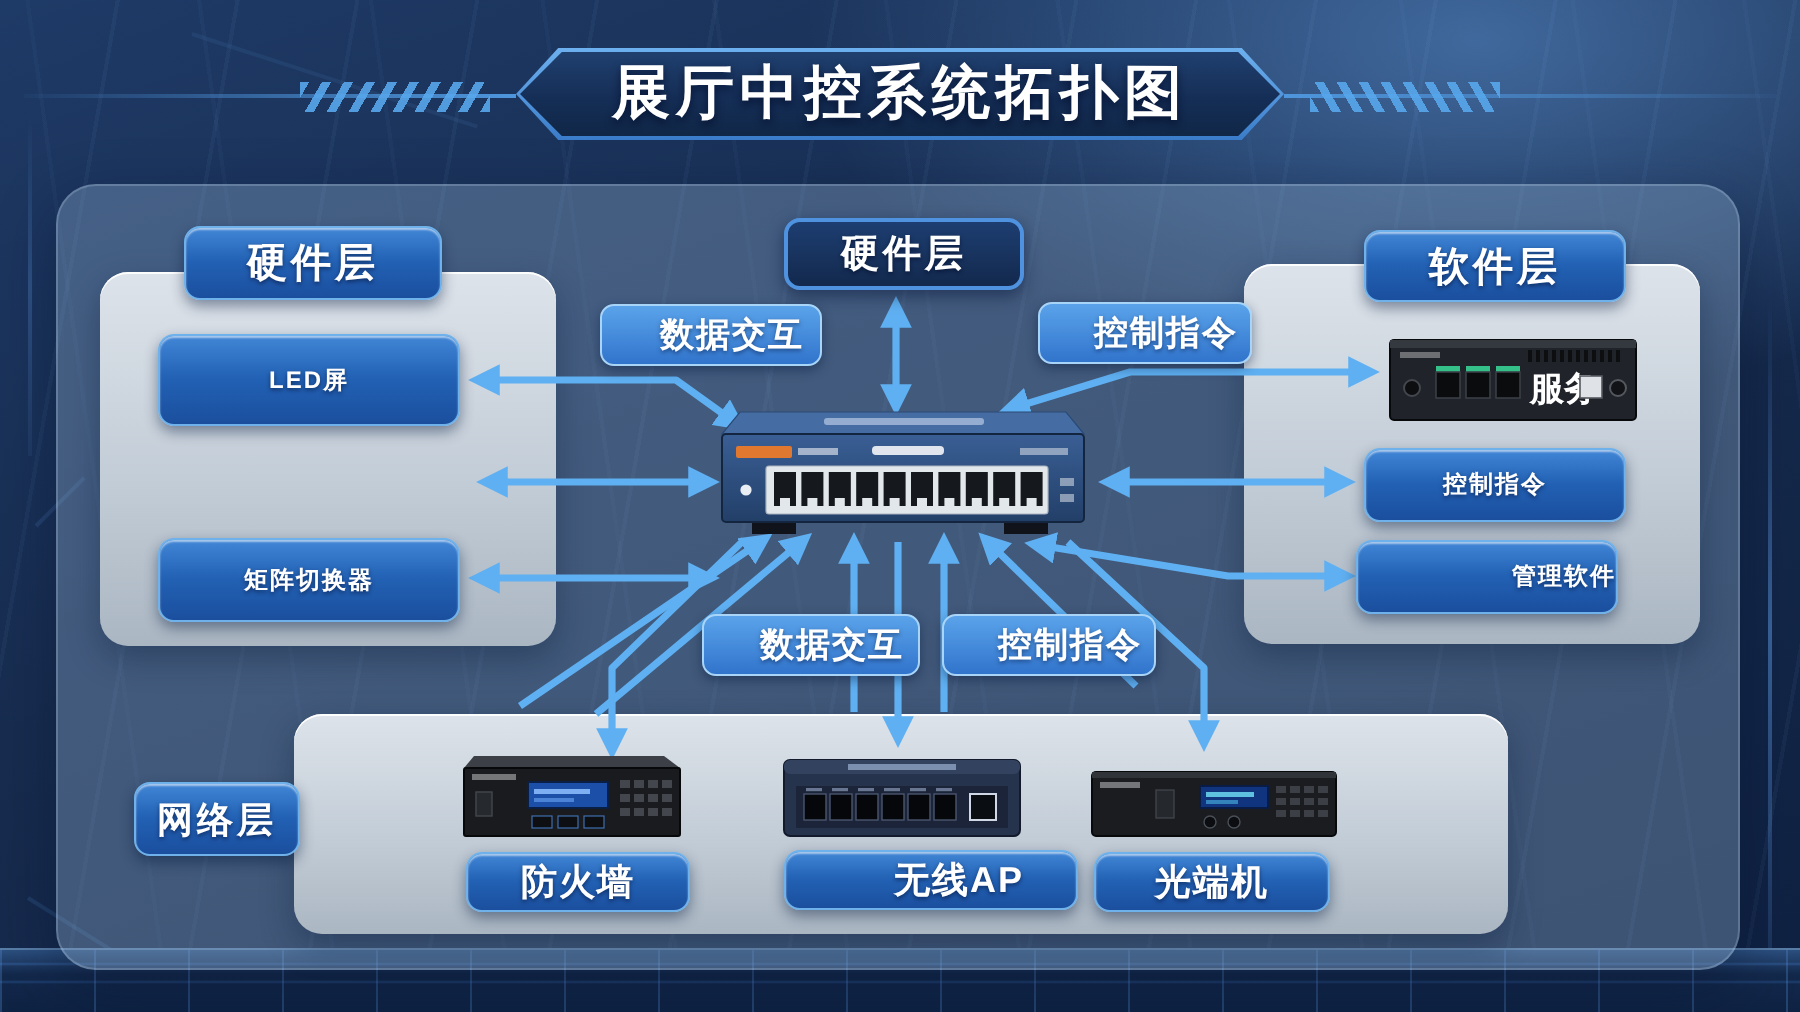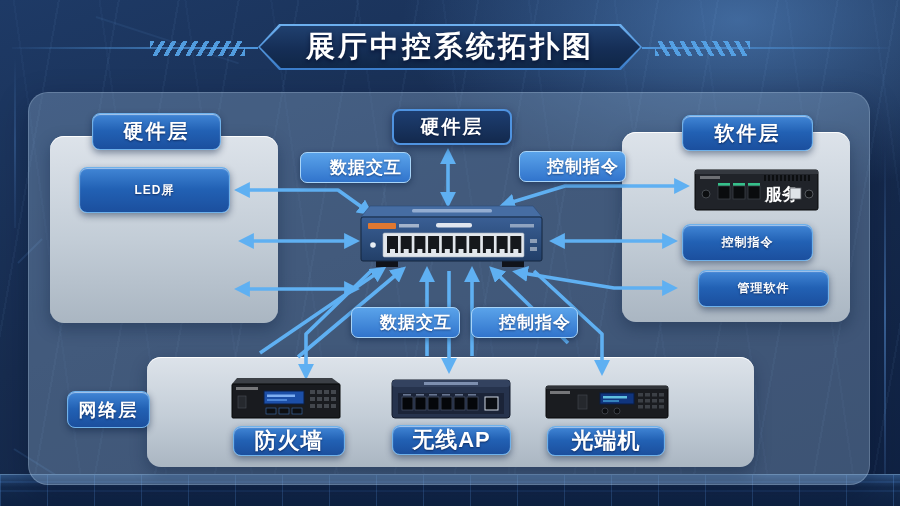--- a/index.html
+++ b/index.html
@@ -57,21 +57,21 @@
   .panel.bottom{left:147px;top:357px;width:607px;height:110px;}
   
   .bluebox{position:absolute;display:flex;align-items:center;justify-content:center;
     border-radius:8px;color:#fff;font-weight:bold;
     background:linear-gradient(180deg,#4186d6 0%, #2261b4 48%, #1b4f9e 100%);
     border:1px solid #6fb1ea;
     box-shadow:inset 0 1px 1px rgba(255,255,255,.55), 0 3px 7px rgba(5,25,60,.45);
     text-shadow:0 1px 2px rgba(0,10,40,.55);}
   .tab{font-size:20px;letter-spacing:2px;}
   .node{font-size:12px;letter-spacing:1px;}
-  .devlabel{font-size:22px;letter-spacing:1px;}
+  .devlabel{font-size:18px;letter-spacing:1px;}
   .centertab{position:absolute;left:392px;top:109px;width:116px;height:32px;border-radius:8px;
     display:flex;align-items:center;justify-content:center;color:#fff;font-weight:bold;font-size:19px;letter-spacing:2px;
     background:linear-gradient(180deg,#1d3e71 0%, #13294d 100%);
     border:2px solid #4f93e0;box-shadow:0 3px 8px rgba(5,20,55,.5);text-shadow:0 1px 2px rgba(0,10,40,.6);}
   
   .chip{position:absolute;display:flex;align-items:center;justify-content:center;
     border-radius:7px;color:#fff;font-weight:bold;font-size:17px;letter-spacing:1px;
     background:linear-gradient(180deg,#5aa3ea 0%, #3174cc 100%);
     border:1px solid #a8d4f8;box-shadow:0 2px 6px rgba(5,25,60,.45);text-shadow:0 1px 2px rgba(0,20,60,.5);padding-left:21px;}
   .devsvg{position:absolute;}
@@ -142,25 +142,28 @@
   <div class="bluebox tab" style="left:682px;top:115px;width:129px;height:34px;">
       <span>软件层</span>
     </div>
   <div class="bluebox tab" style="left:67px;top:391px;width:81px;height:35px;font-size:18px;">
       <span>网络层</span>
     </div>
 
   <div class="bluebox node" style="left:79px;top:167px;width:149px;height:44px;">
       <span>LED屏</span>
     </div>
+  <div class="bluebox node" style="left:79px;top:269px;width:149px;height:40px;">
+      <span>矩阵切换器</span>
+    </div>
 
   <div class="bluebox node" style="left:682px;top:224px;width:129px;height:35px;">
       <span>控制指令</span>
     </div>
-  <div class="bluebox node" style="left:698px;top:270px;width:129px;height:35px;">
+  <div class="bluebox node" style="left:678px;top:270px;width:129px;height:35px;justify-content:flex-end;">
       <span>管理软件</span>
     </div>
 
   <svg class="devsvg" style="left:694px;top:163px;" width="125" height="50" viewBox="0 0 125 50">
     <rect x="1" y="7" width="123" height="40" rx="2" fill="#202329" stroke="#07090b"></rect>
     <rect x="1" y="7" width="123" height="4" fill="#34383f"></rect>
     <rect x="6" y="13" width="20" height="3" fill="rgba(255,255,255,.35)"></rect>
     <g fill="#0c0e10">
       <rect x="70" y="12" width="2" height="6"></rect>
         <rect x="74" y="12" width="2" height="6"></rect>
@@ -310,21 +313,21 @@
       <rect x="94" y="25" width="5" height="3.5"></rect>
         <rect x="101" y="25" width="5" height="3.5"></rect>
         <rect x="108" y="25" width="5" height="3.5"></rect>
         <rect x="115" y="25" width="5" height="3.5"></rect>
     </g>
   </svg>
 
   <div class="bluebox devlabel" style="left:233px;top:426px;width:110px;height:28px;">
       <span>防火墙</span>
     </div>
-  <div class="bluebox devlabel" style="left:392px;top:425px;width:117px;height:28px;">
+  <div class="bluebox devlabel" style="left:392px;top:425px;width:117px;height:28px;padding-left:28px;">
       <span>无线AP</span>
     </div>
   <div class="bluebox devlabel" style="left:547px;top:426px;width:116px;height:28px;">
       <span>光端机</span>
     </div>
 
   <div class="chip" style="left:300px;top:152px;width:88px;height:29px;">
       <span>数据交互</span>
     </div>
   <div class="chip" style="left:519px;top:151px;width:84px;height:29px;">

